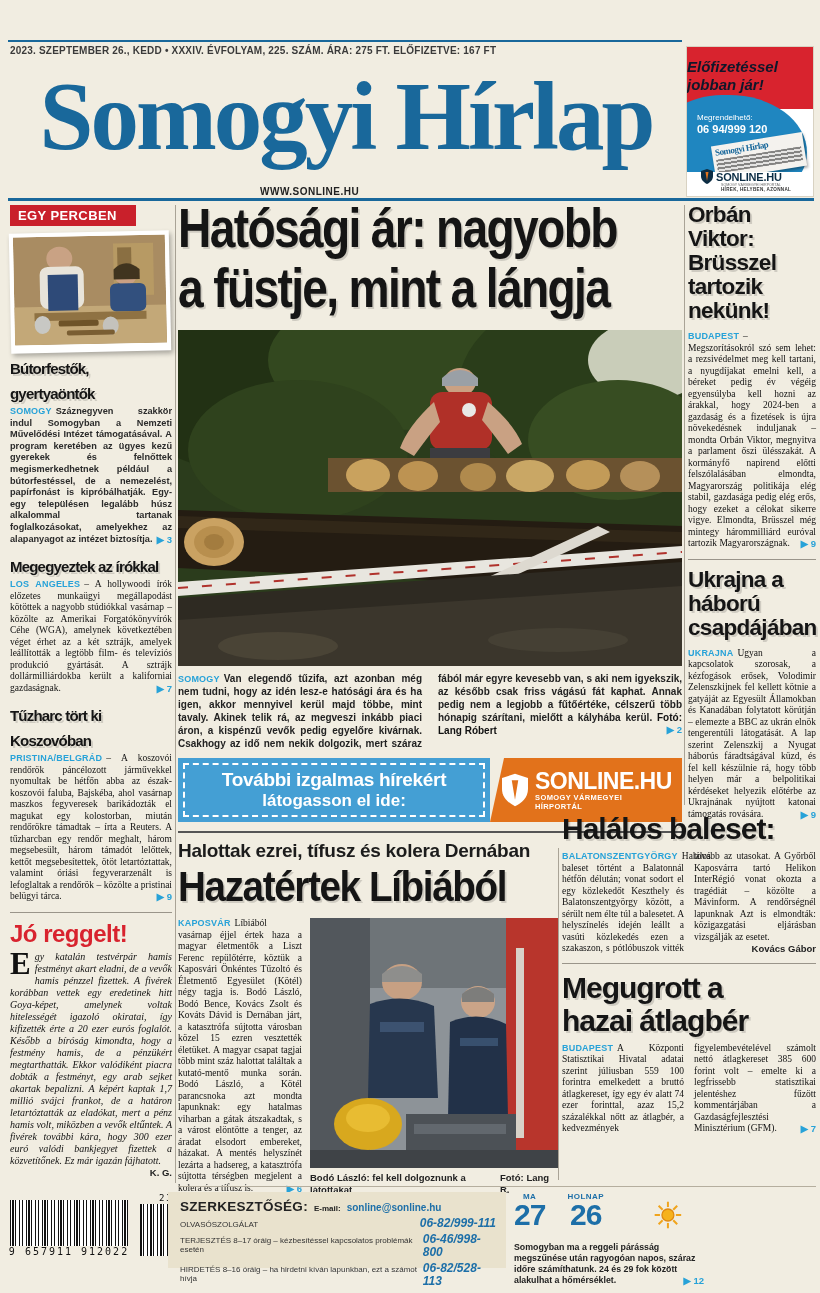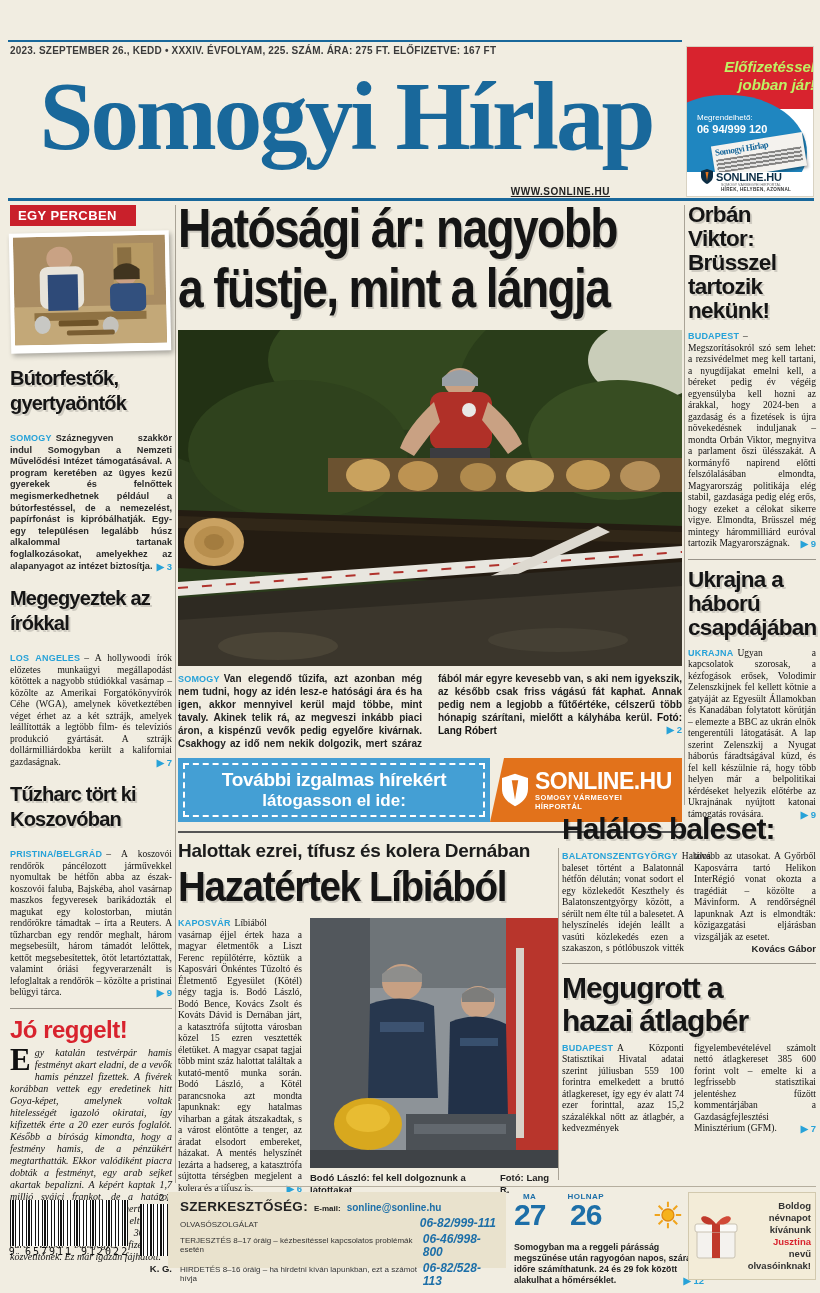--- a/index.html
+++ b/index.html
@@ -9,27 +9,27 @@
     background:#f1ede1; overflow:hidden;
     font-family:"Liberation Sans", sans-serif; color:#1a1a1a;
   }
   
   .rule-blue { position:absolute; background:#19689b; }
   .dateline { position:absolute; left:10px; top:45px; width:670px;
     font:700 10px/12px "Liberation Sans",sans-serif; color:#3a3a3a; letter-spacing:.2px; }
   .masthead { position:absolute; left:8px; top:52px; width:676px; text-align:center;
     font:700 97px/130px "Liberation Serif",serif; color:#19689b; letter-spacing:-3px;
     white-space:nowrap; }
-  .masthead-url { position:absolute; left:260px; top:186px; width:350px; text-align:right;
-    font:700 10px/11px "Liberation Sans",sans-serif; color:#222; letter-spacing:.5px;text-decoration:underline; }
+  .masthead-url { position:absolute; left:260px; top:186px; width:350px; text-align:left;
+    font:700 10px/11px "Liberation Sans",sans-serif; color:#222; letter-spacing:.5px; }
   
   .promo { position:absolute; left:686px; top:46px; width:128px; height:151px;
     background:#fff; border:1px solid #d8d2c2; overflow:hidden; }
   .promo-red { position:absolute; left:0; top:0; width:128px; height:62px; background:#d8232e; }
-  .promo-red .l1,.promo-red .l2 { display:block; text-align:right; color:#bef264;
+  .promo-red .l1,.promo-red .l2 { display:block; text-align:left; color:#0f172a;
     font:700 15px/18px "Liberation Sans",sans-serif; font-style:italic; }
   .promo-red .l1 { margin-top:11px; }
   .promo-blob { position:absolute; left:-30px; top:48px; width:150px; height:110px;
     background:#1f86c0; border-radius:50% 60% 55% 50%; }
   .promo-order { position:absolute; left:10px; top:66px; width:100px; color:#fff; font-style:italic; }
   .promo-order .ml { font:400 8px/10px "Liberation Sans",sans-serif; }
   .promo-order .ph { font:700 11px/13px "Liberation Sans",sans-serif; }
   .promo-thumb { position:absolute; left:26px; top:92px; width:92px; height:34px; background:#f4f2ee;
     transform:rotate(-9deg); box-shadow:1px 2px 3px rgba(0,0,0,.35); padding:2px 3px; overflow:hidden; }
   .promo-thumb .tt { font:700 9px/10px "Liberation Serif",serif; color:#19689b; letter-spacing:-0.5px; }
@@ -48,23 +48,23 @@
   .byline { float:right; font:700 9.5px "Liberation Sans",sans-serif; color:#222; }
   .sbody { font:400 9.5px/11.5px "Liberation Serif",serif; color:#111; text-align:justify; }
   .nbody { font:700 9.2px/11.6px "Liberation Sans",sans-serif; color:#2b2b2b; text-align:justify; }
   .rule-h { height:1px; background:#9a958a; }
   
   .col-left { position:absolute; left:10px; top:205px; width:162px; }
   .tag-banner { width:126px; background:#c9202b; color:#fff; font:700 13px/21px "Liberation Sans",sans-serif;
     padding:0 8px; letter-spacing:.4px; }
   .photo-frame { margin-top:6px; background:#fff; padding:4px; box-shadow:2px 3px 5px rgba(0,0,0,.3);
     transform:rotate(-1.2deg); width:160px; }
-  .lh { font-size:20px; line-height:25px; letter-spacing:-0.8px; margin-top:14px; }
+  .lh { font-size:15px; line-height:25px; letter-spacing:-0.8px; margin-top:4px; }
   .col-left .art { margin-bottom:9px; }
-  .col-left .bodywrap { margin-top:17px; }
+  .col-left .bodywrap { margin-top:0; }
   .redhead { font:700 24px/26px "Liberation Sans",sans-serif; color:#d8232e; letter-spacing:-0.5px; margin-top:8px; }
   .gm-body { font:400 10px/12px "Liberation Serif",serif; font-style:italic; color:#111; text-align:justify; margin-top:4px; }
   .dropcap { float:left; font:700 31px/26px "Liberation Serif",serif; font-style:normal; padding-right:4px; color:#111; }
   
   .col-center { position:absolute; left:178px; top:198px; width:504px; }
   .main-head { font-size:55px; line-height:60px; letter-spacing:-2px; transform:scaleX(.84);
     transform-origin:left top; white-space:nowrap; }
   .main-photo { margin-top:12px; width:504px; height:336px; overflow:hidden; background:#223015; }
   .caption { margin-top:6px; column-count:2; column-gap:16px;
     font:700 10px/13px "Liberation Sans",sans-serif; color:#222; text-align:justify; }
@@ -426,31 +426,14 @@
         </g>
         <circle cx="21" cy="21" r="9" fill="#f6b21e" stroke="#e08a12" stroke-width="2"></circle>
       </svg>
     </div>
     <div class="w-text">
       <span>Somogyban ma a reggeli párásság megszűnése után ragyogóan napos, száraz időre számíthatunk. 24 és 29 fok között alakulhat a hőmérséklet.</span>
       <span class="pref">▶ 12</span>
     </div>
   </div>
 
-  <div class="nameday">
-    <svg width="46" height="52" viewBox="0 0 46 52">
-      <rect x="4" y="20" width="38" height="28" rx="2" fill="#f4f2ee" stroke="#c9c2b2"></rect>
-      <rect x="19" y="20" width="8" height="28" fill="#c0392b"></rect>
-      <rect x="2" y="14" width="42" height="8" rx="2" fill="#fbfaf7" stroke="#c9c2b2"></rect>
-      <rect x="19" y="14" width="8" height="8" fill="#c0392b"></rect>
-      <path d="M23 14 C14 2 4 6 10 12 C13 15 19 15 23 14 Z" fill="#c0392b"></path>
-      <path d="M23 14 C32 2 42 6 36 12 C33 15 27 15 23 14 Z" fill="#d14a38"></path>
-    </svg>
-    <div class="nd-text">
-      <div>Boldog névnapot</div>
-      <div>kívánunk</div>
-      <div class="nd-name">Jusztina</div>
-      <div>nevű</div>
-      <div>olvasóinknak!</div>
-    </div>
-  </div>
 
 </div>
 
 </body></html>

